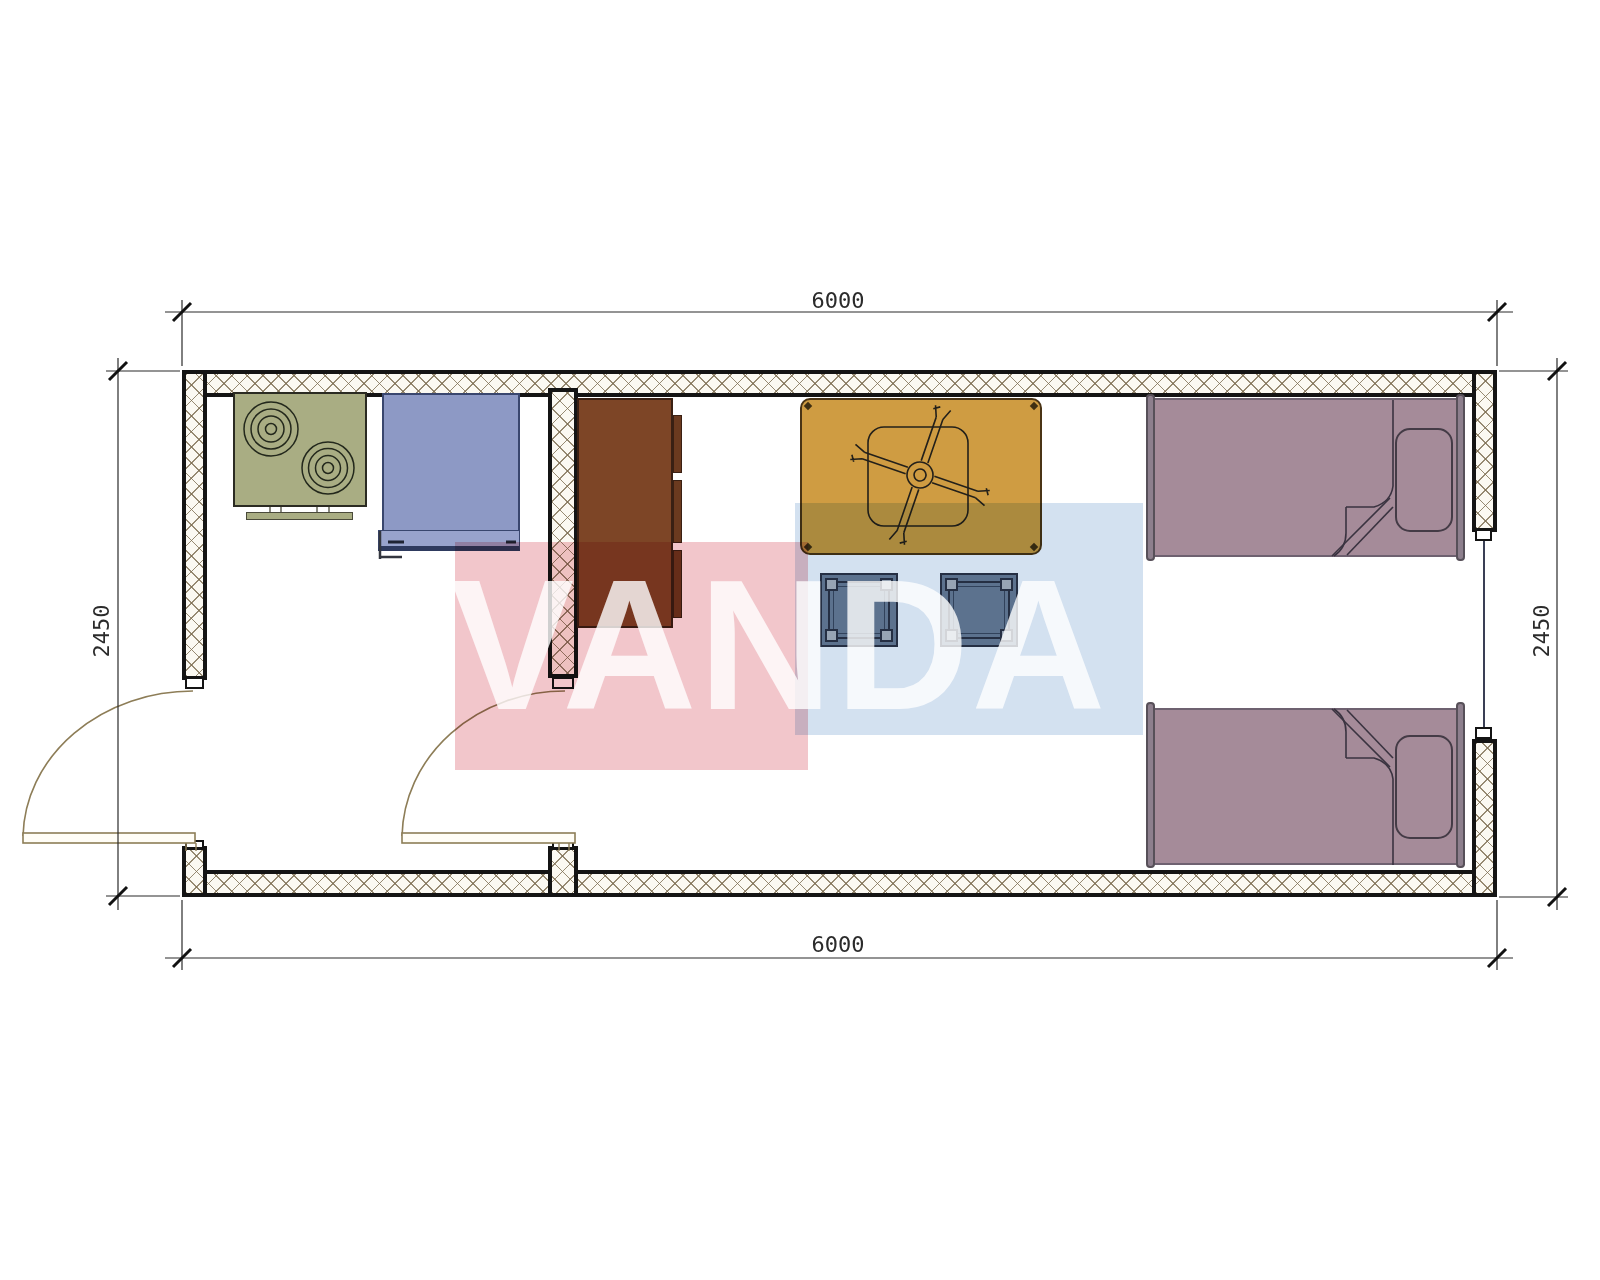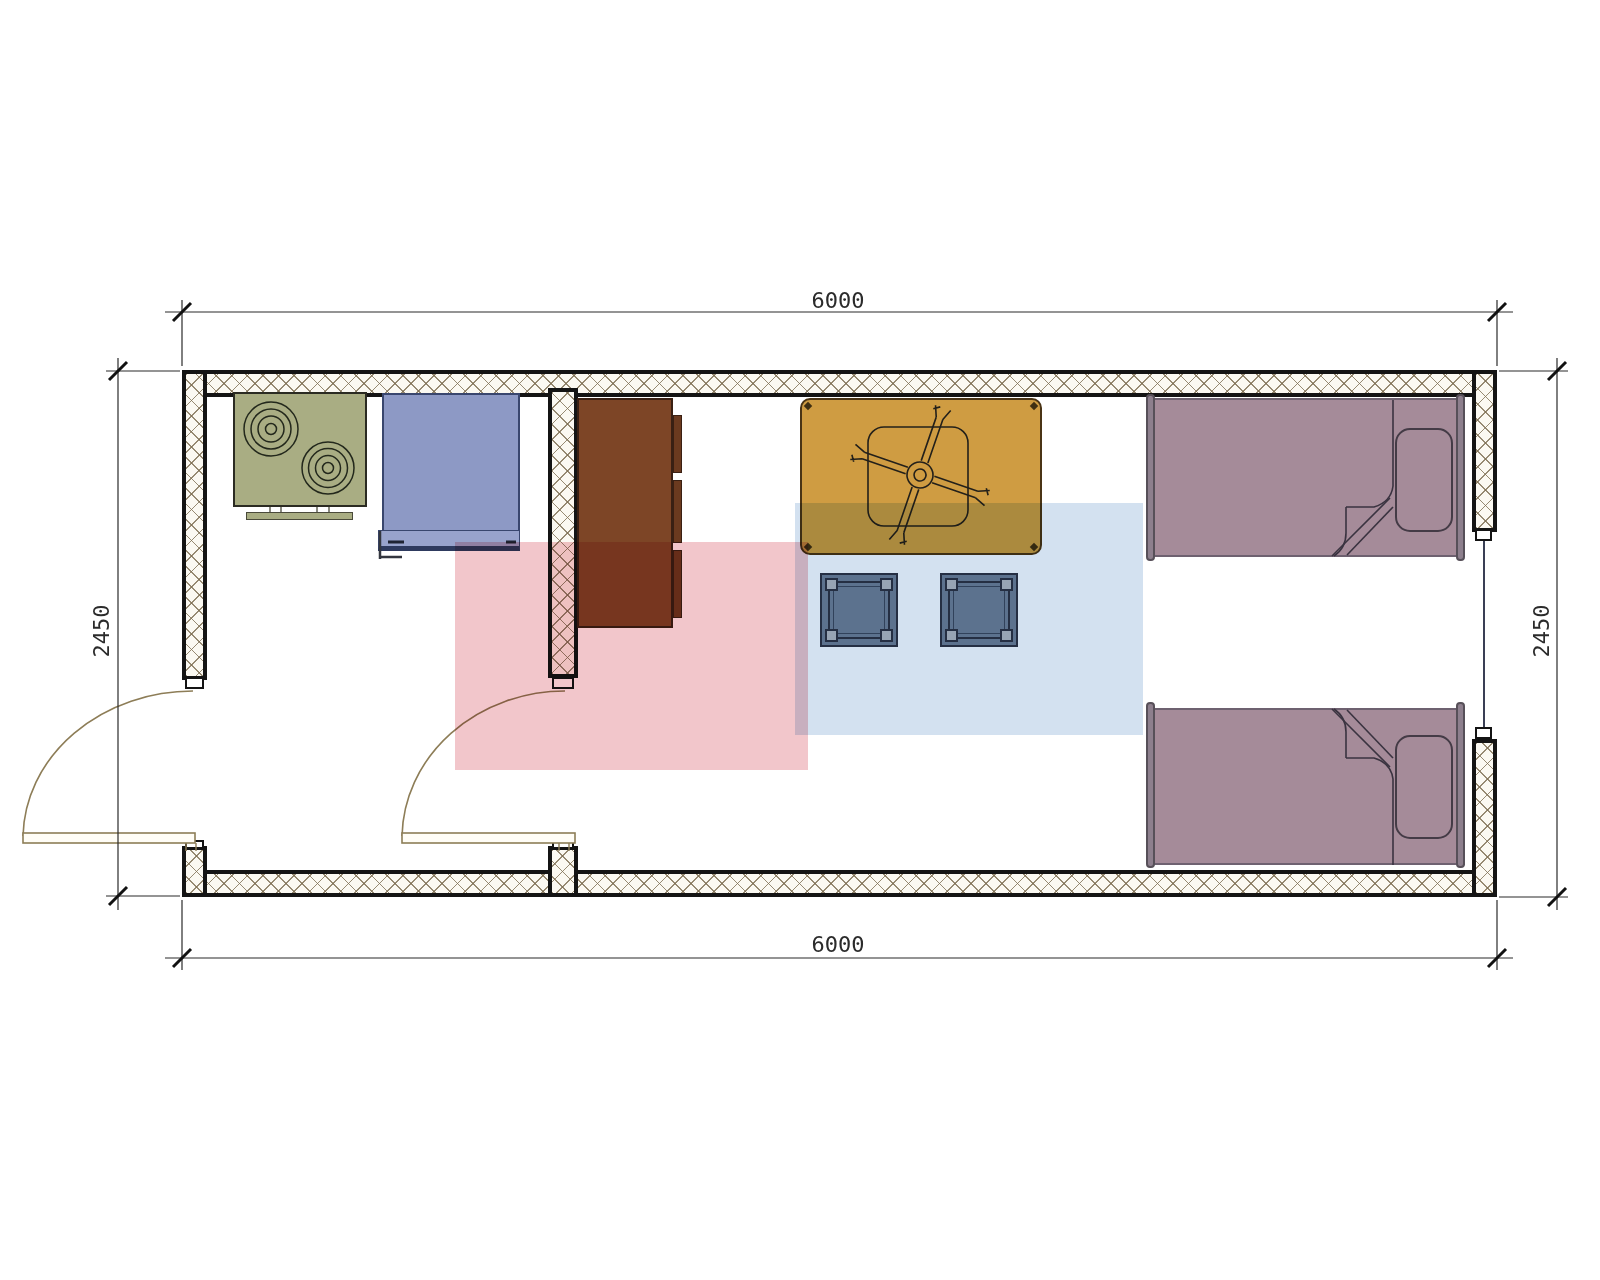--- a/index.html
+++ b/index.html
@@ -190,14 +190,15 @@
     </g>
   </svg>
 
   <div class="dimtext" style="left:788px;top:288px;width:100px;text-align:center;">6000</div>
   <div class="dimtext" style="left:788px;top:932px;width:100px;text-align:center;">6000</div>
   <div class="dimtext" style="left:101px;top:631px;transform:translate(-50%,-50%) rotate(-90deg);">2450</div>
   <div class="dimtext" style="left:1541px;top:631px;transform:translate(-50%,-50%) rotate(-90deg);">2450</div>
 
   <div class="wm" style="left:455px;top:542px;width:353px;height:228px;background:#f2c6cb;"></div>
   <div class="wm" style="left:795px;top:503px;width:348px;height:232px;background:#d3e1f0;"></div>
+  <div class="wm-text" style="left:450px;top:552px;width:640px;">VANDA</div>
 
 </div>
 
 </body></html>

